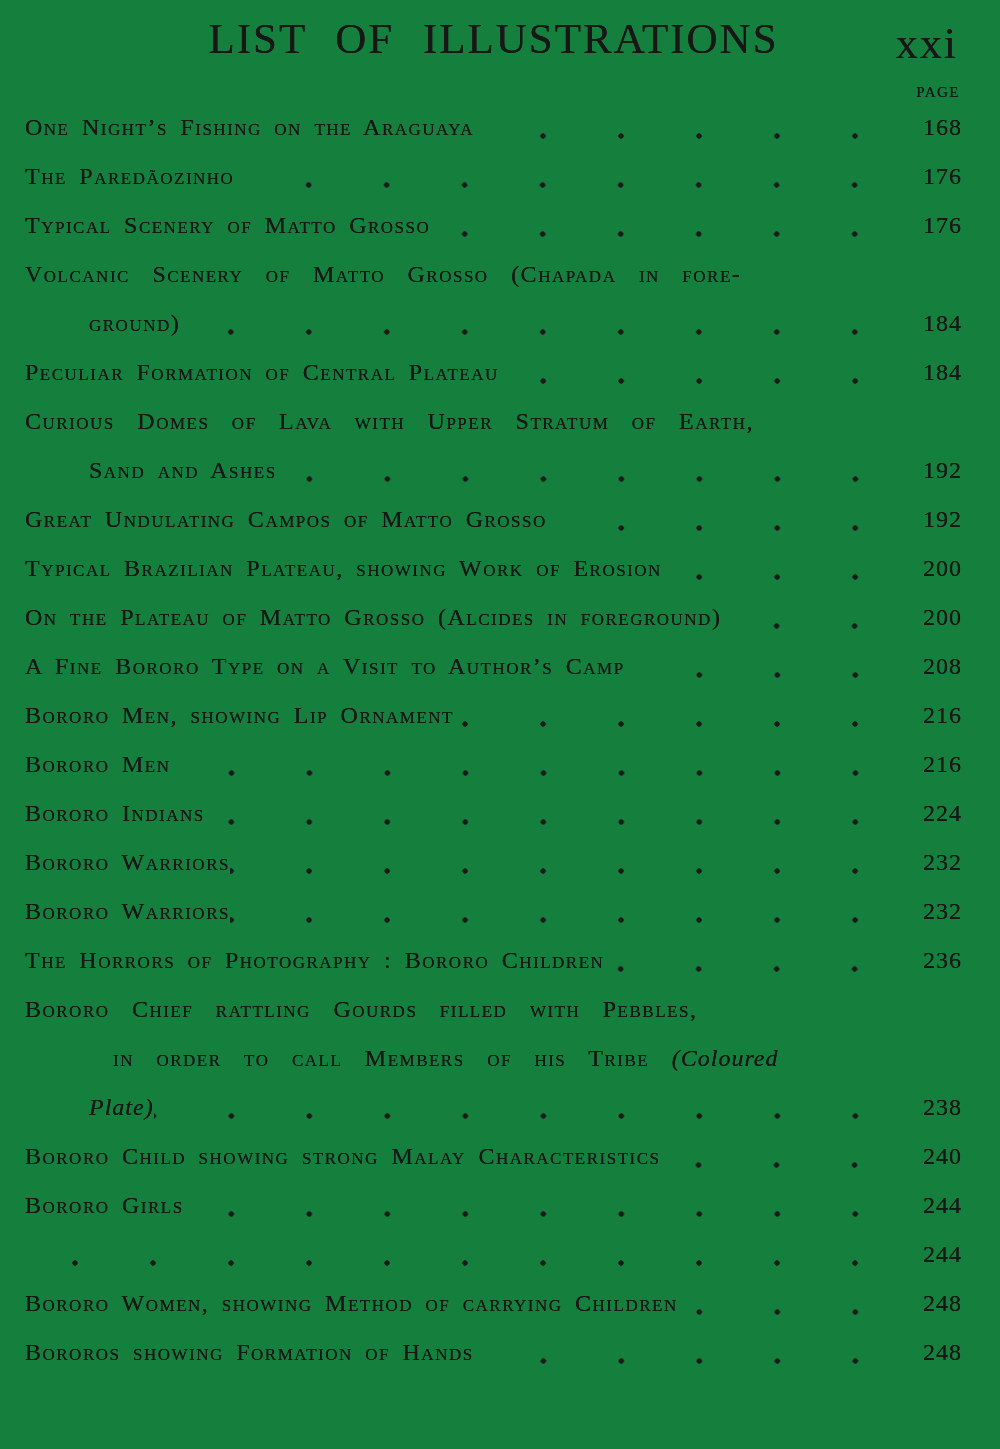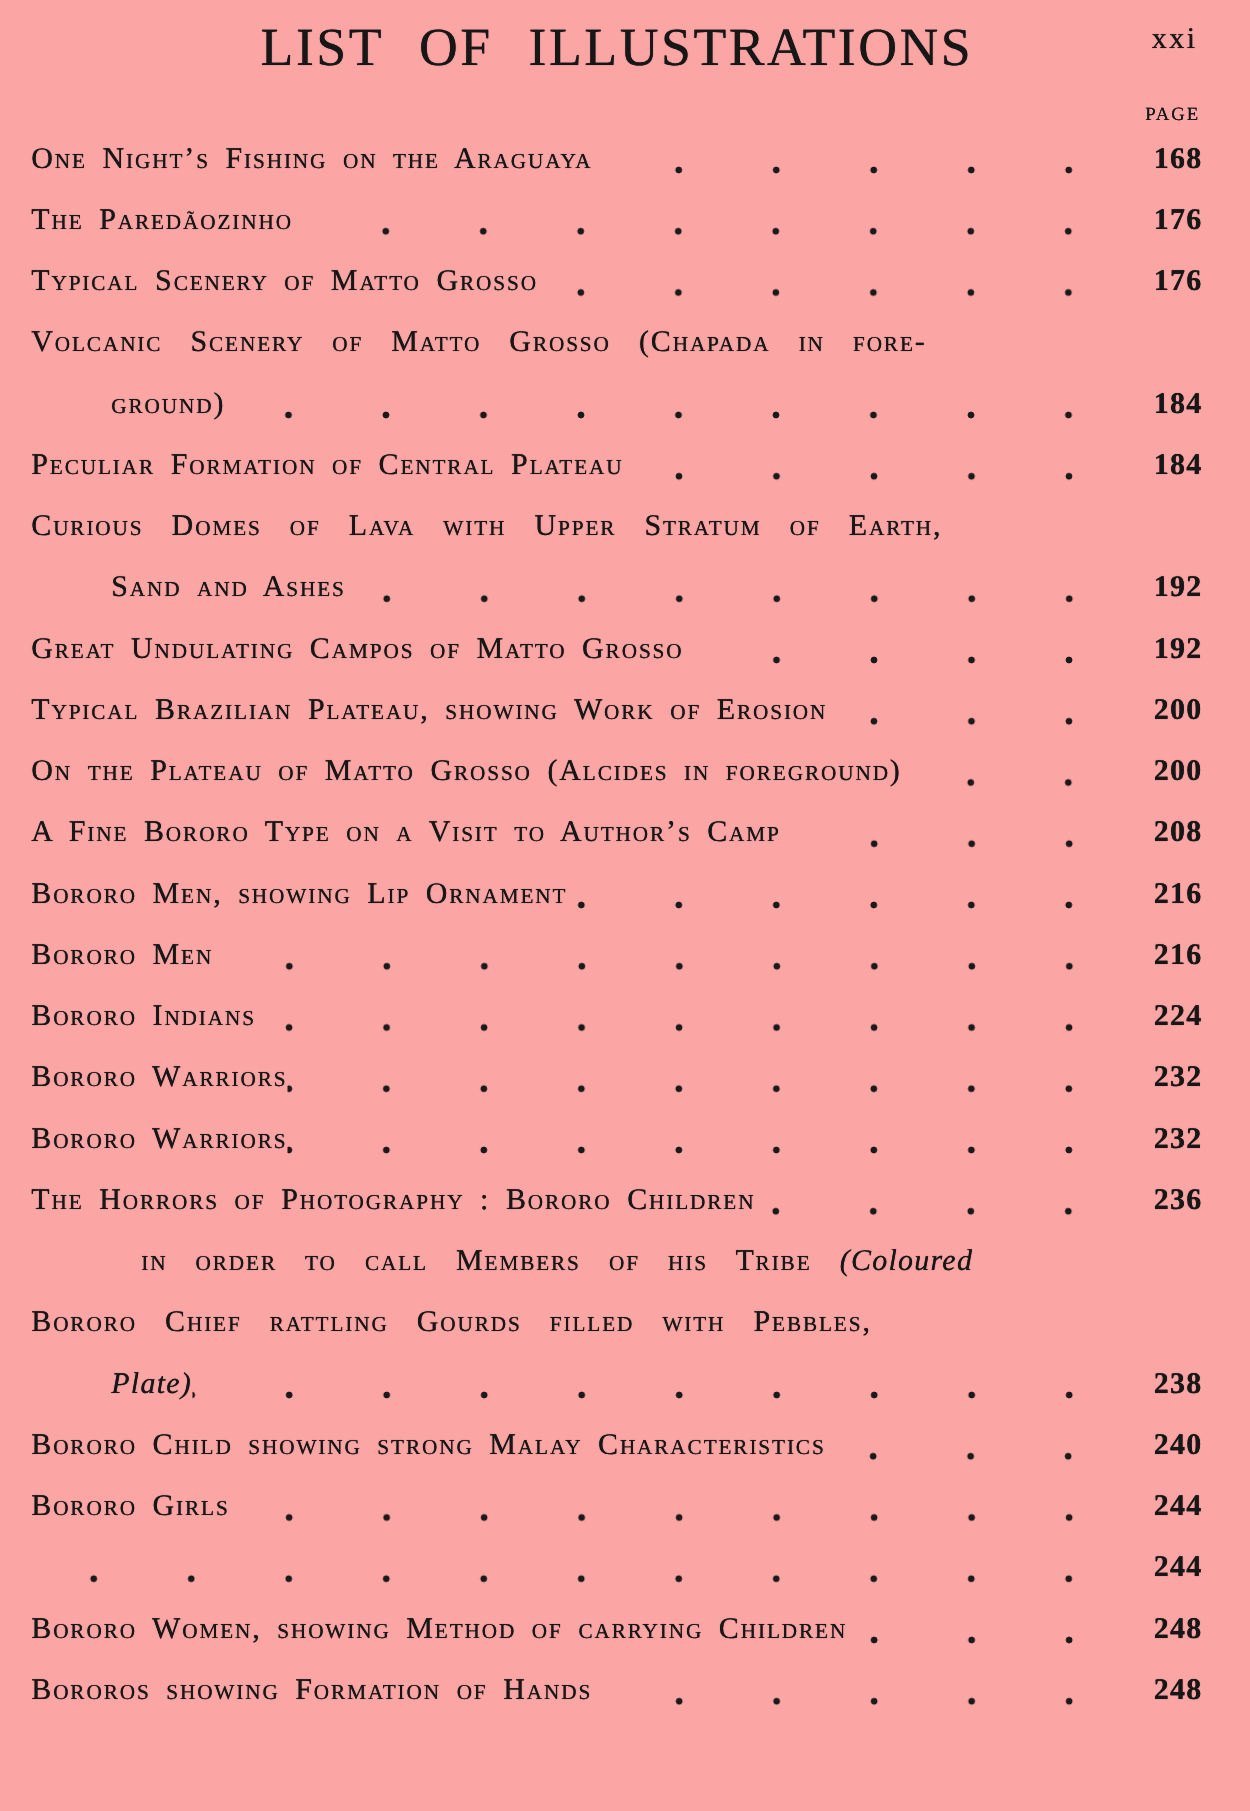--- a/index.html
+++ b/index.html
@@ -1,40 +1,40 @@
 <!DOCTYPE html>
 <html><head>
 <meta charset="utf-8">
 <style>
   html,body{margin:0;padding:0;background:#e9e9e9;}
   .page{
     position:relative;
     width:1000px;height:1449px;
     margin:0 auto;
-    background:#fca5a5;
+    background:#15803d;
     color:#171717;
     font-family:"Liberation Serif", serif;
     box-sizing:border-box;
     padding:10px 38px 0 25px;
     overflow:hidden;
   }
   .page-header{position:relative;height:58px;}
   .page-title{
     text-align:center;
     font-size:43px;
     letter-spacing:2px;
     word-spacing:16px;
     font-weight:normal;
     margin:0;
     padding-top:4px;
     text-shadow:0 0 0.6px currentColor;
   }
   .folio{
     position:absolute;right:4px;top:8px;
-    font-size:24px;
+    font-size:44px;
     letter-spacing:2px;
     text-shadow:0 0 0.6px currentColor;
   }
   .column-header{
     text-align:right;
     font-size:15px;
     letter-spacing:1.5px;
     font-weight:normal;
     margin-top:16px;
     padding-right:2px;
@@ -70,21 +70,20 @@
     background-image:radial-gradient(circle, #1a1a1a 2.4px, rgba(0,0,0,0) 3px);
     background-size:78px 8px;
     background-repeat:repeat-x;
     background-position:right 10px top 29px;
   }
   .entry-page{
     min-width:58px;
     text-align:right;
     letter-spacing:1px;
     white-space:nowrap;
-    font-weight:bold;
   }
   .hidden{visibility:hidden;}
 </style>
 </head>
 <body>
 
 <div class="page">
 
   <div class="page-header">
     <h1 class="page-title">LIST OF ILLUSTRATIONS</h1>
@@ -196,32 +195,32 @@
       <span class="dot-leader"></span>
       <span class="entry-page">232</span>
     </div>
 
     <div class="row">
       <span class="entry-title"><span class="t-normal">The Horrors of Photography : Bororo Children</span><span class="t-italic"></span></span>
       <span class="dot-leader"></span>
       <span class="entry-page">236</span>
     </div>
 
+    <div class="row spread">
+      <span class="entry-title"><span class="t-normal">Bororo Chief rattling Gourds filled with Pebbles,</span><span class="t-italic"></span></span>
+      <span class="dot-leader hidden"></span>
+      <span class="entry-page hidden"></span>
+    </div>
+
     <div class="row indent-2 spread">
       <span class="entry-title"><span class="t-normal">in order to call Members of his Tribe </span><span class="t-italic">(Coloured</span></span>
       <span class="dot-leader hidden"></span>
       <span class="entry-page hidden"></span>
     </div>
 
-    <div class="row spread">
-      <span class="entry-title"><span class="t-normal">Bororo Chief rattling Gourds filled with Pebbles,</span><span class="t-italic"></span></span>
-      <span class="dot-leader hidden"></span>
-      <span class="entry-page hidden"></span>
-    </div>
-
     <div class="row indent-1">
       <span class="entry-title"><span class="t-normal"></span><span class="t-italic">Plate)</span></span>
       <span class="dot-leader"></span>
       <span class="entry-page">238</span>
     </div>
 
     <div class="row">
       <span class="entry-title"><span class="t-normal">Bororo Child showing strong Malay Characteristics</span><span class="t-italic"></span></span>
       <span class="dot-leader"></span>
       <span class="entry-page">240</span>

